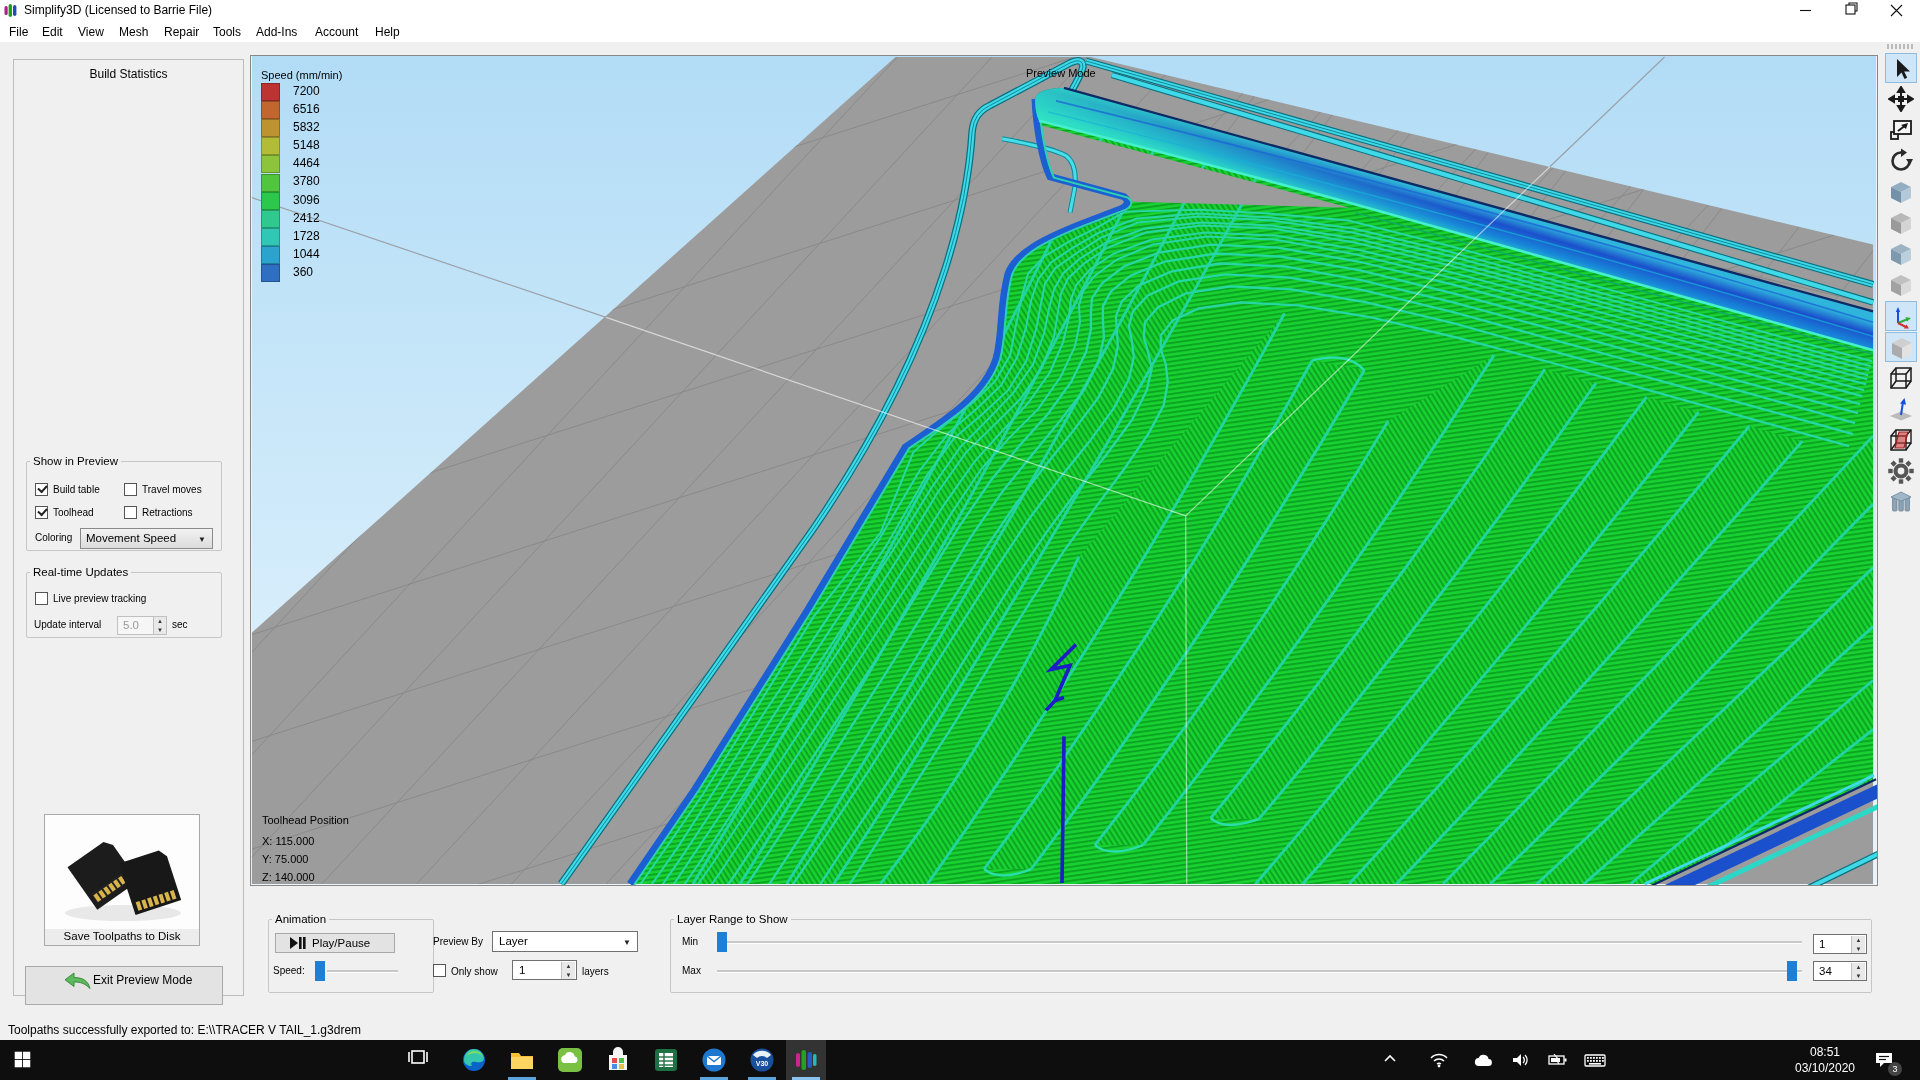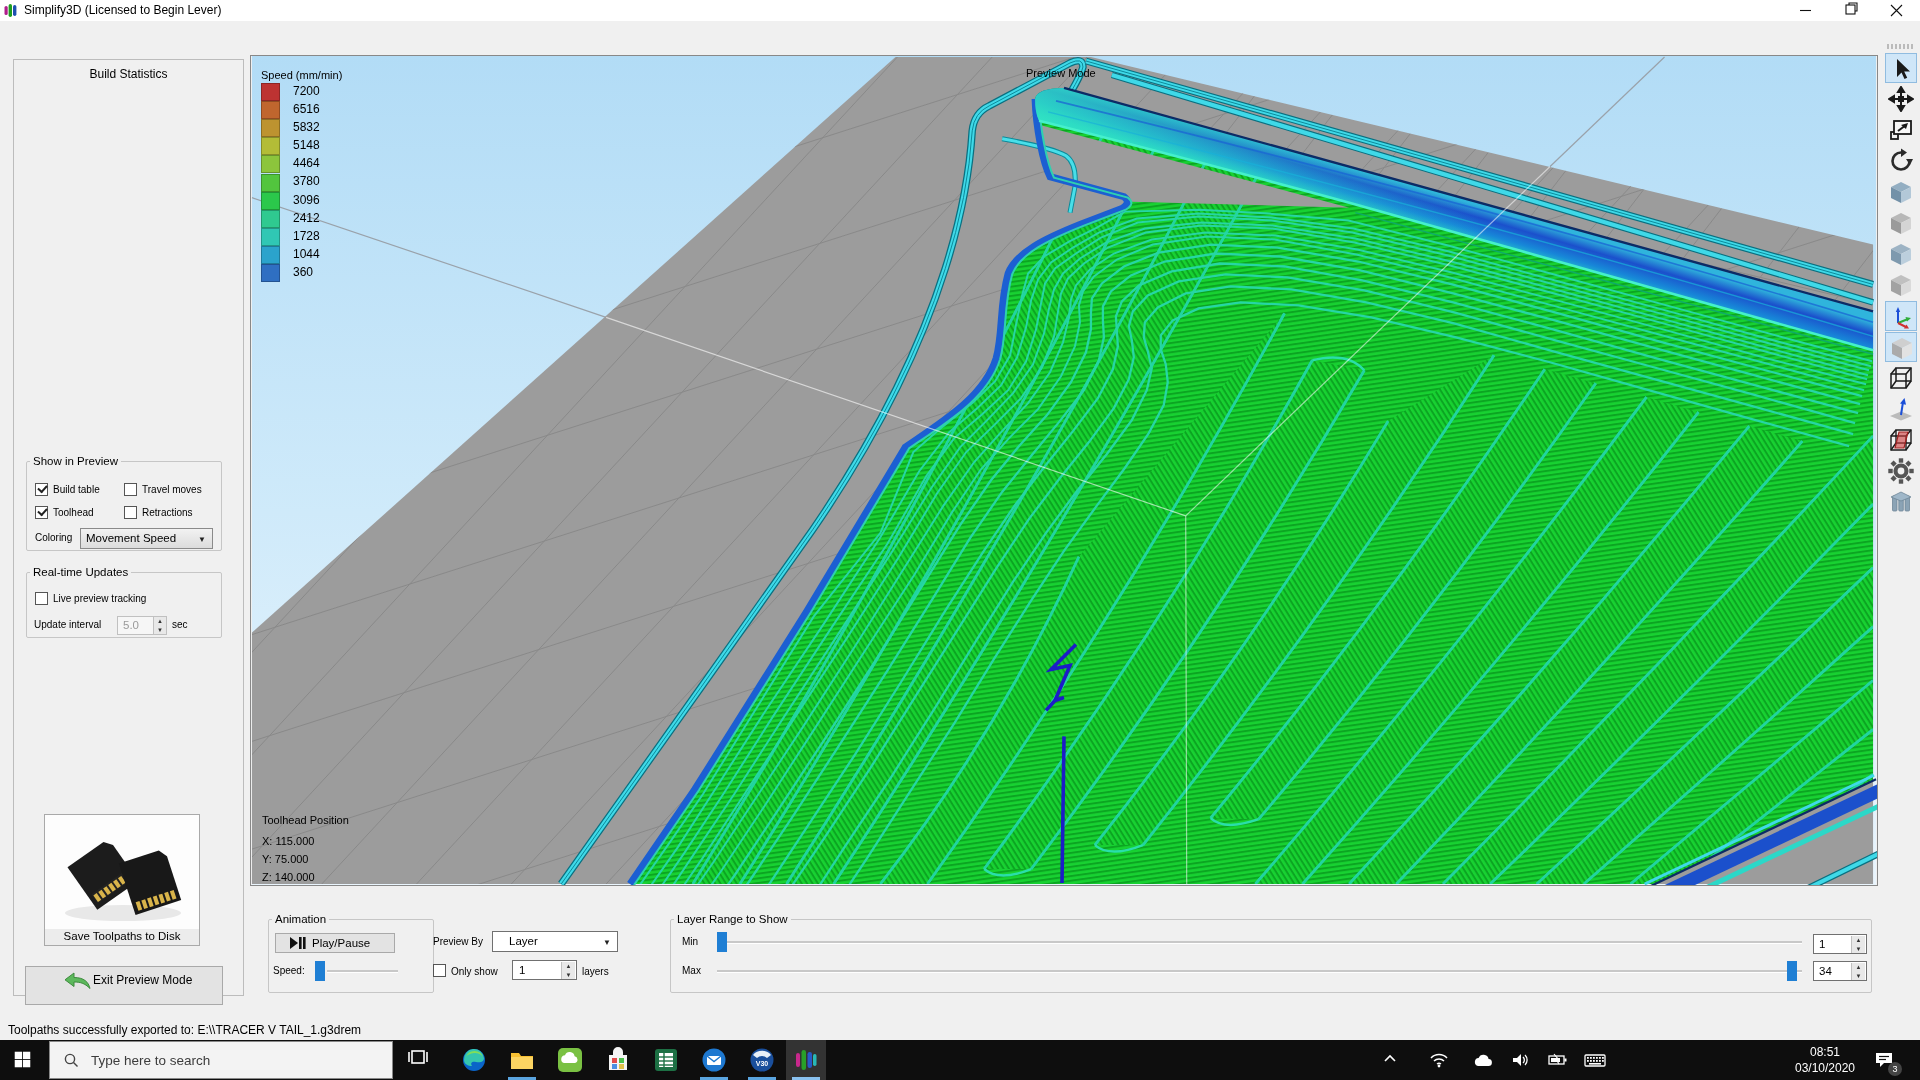--- a/index.html
+++ b/index.html
@@ -32,21 +32,21 @@
 .lsw{position:absolute;left:261px;width:19px;height:18px;border:1px solid rgba(0,0,0,0.25);z-index:2}
 .llab{position:absolute;left:293px;font-size:12px;z-index:2}
 .tgrip{position:absolute;left:1887px;top:44px;width:28px;height:5px;background:repeating-linear-gradient(90deg,#bbb 0 2px,transparent 2px 4px);z-index:2}
 .tbtn{position:absolute;left:1885px;width:32px;height:30px;padding:2px 0 0 3px;z-index:2}
 .tbtn.sel{background:#cfe6f8;border:1px solid #90bce0}
 #playbtn{position:absolute;left:275px;top:933px;width:120px;height:20px;background:#e3e3e3;border:1px solid #a9a9a9;font-size:11.5px;z-index:2}
 #playbtn svg{position:absolute;left:14px;top:3px}
 #playbtn span{position:absolute;left:36px;top:3px}
 .sgroove{position:absolute;height:3px;background:#c8c8c8;border-bottom:1px solid #fff;z-index:2}
 .shandle{position:absolute;width:10px;height:20px;background:#1f7fd4;z-index:3}
-#combo2{position:absolute;left:492px;top:931px;width:126px;height:21px;background:#fff;border:1px solid #707070;font-size:11.5px;padding:3px 0 0 16px;z-index:2}
+#combo2{position:absolute;left:492px;top:931px;width:146px;height:21px;background:#fff;border:1px solid #707070;font-size:11.5px;padding:3px 0 0 6px;z-index:2}
 #spinL{position:absolute;left:512px;top:960px;width:65px;height:20px;background:#fff;border:1px solid #707070;font-size:11.5px;padding:3px 0 0 6px;z-index:2}
 .spinbtn2{position:absolute;right:1px;top:1px;width:14px;height:17px}
 .spinbox{position:absolute;width:54px;height:20px;background:#fff;border:1px solid #707070;font-size:11.5px;z-index:2}
 .spinbox>span:first-child{position:absolute;left:5px;top:3px}
 #statusbar{position:absolute;left:8px;top:1023px;font-size:12px;z-index:2}
 #taskbar{position:absolute;left:0;top:1040px;width:1920px;height:40px;background:#0e0e0e;z-index:6}
 .tbicon{position:absolute;top:7px}
 .tbslot{position:absolute;top:0;width:40px;height:40px;background:#333}
 .tbul{position:absolute;top:37px;width:28px;height:3px;background:#5aa5e0}
 #searchbox{position:absolute;left:49px;top:1px;width:344px;height:38px;background:#f3f3f3;border:1px solid #888;display:flex;align-items:center;font-size:13.5px;color:#3c3c3c}
@@ -56,30 +56,41 @@
 </style></head>
 <body>
 <div id="screen">
 
 <div id="titlebar">
       <svg width="15" height="15" viewBox="0 0 15 15" style="position:absolute;left:4px;top:3px">
         <rect x="0.5" y="3" width="3.2" height="9" rx="1.6" fill="#b01e8c"></rect>
         <rect x="4.6" y="1" width="3.4" height="13" rx="1.7" fill="#1e9e1e"></rect>
         <rect x="9" y="2" width="3.4" height="11" rx="1.7" fill="#1e50b0"></rect>
       </svg>
-      <span id="title">Simplify3D (Licensed to Begin Lever)</span>
+      <span id="title">Simplify3D (Licensed to Barrie File)</span>
  <svg id="winbtns" width="120" height="22" viewBox="0 0 120 22">
         <g stroke="#111" stroke-width="1.1" fill="none">
   <line x1="0" y1="10.5" x2="11" y2="10.5"></line>
   <rect x="46" y="5" width="9" height="9"></rect>
           <path d="M49,5 L49,3 L57,3 L57,11 L55,11"></path>
   <path d="M91,5 L102,16 M102,5 L91,16"></path>
  </g>
       </svg>
 </div>
+<div id="menubar">
+      <span style="left:9px">File</span>
+      <span style="left:42px">Edit</span>
+      <span style="left:78px">View</span>
+      <span style="left:119px">Mesh</span>
+      <span style="left:164px">Repair</span>
+      <span style="left:213px">Tools</span>
+      <span style="left:256px">Add-Ins</span>
+      <span style="left:315px">Account</span>
+      <span style="left:375px">Help</span>
+    </div>
 <div id="client"></div>
 
 <div class="panframe"></div>
 <div class="ptitle">Build Statistics</div>
 <fieldset class="grp" style="left:26px;top:455px;width:196px;height:96px">
       <legend>Show in Preview</legend>
     </fieldset>
 <div class="cb checked" style="left:35px;top:483px"></div>
     <div class="clab" style="left:53px;top:484px">Build table</div>
 <div class="cb" style="left:124px;top:483px"></div>
@@ -527,27 +538,20 @@
 
 <div id="taskbar">
  <div class="tbicon" style="left:13px;top:10px"><svg width="19" height="19" viewBox="0 0 22 22">
           <g fill="#fff">
             <rect x="2" y="2" width="8.5" height="8.5"></rect>
             <rect x="11.5" y="2" width="8.5" height="8.5"></rect>
             <rect x="2" y="11.5" width="8.5" height="8.5"></rect>
             <rect x="11.5" y="11.5" width="8.5" height="8.5"></rect>
           </g>
         </svg></div>
- <div id="searchbox">
-        <svg width="15" height="15" viewBox="0 0 15 15" style="margin:0 12px 0 14px">
-          <circle cx="6" cy="6" r="4.6" fill="none" stroke="#444" stroke-width="1.4"></circle>
-          <line x1="9.5" y1="9.5" x2="13.5" y2="13.5" stroke="#444" stroke-width="1.4"></line>
-        </svg>
-        <span>Type here to search</span>
-      </div>
  <div class="tbicon" style="left:408px"><svg width="20" height="20" viewBox="0 0 20 20">
           <g fill="none" stroke="#fff" stroke-width="1.6">
             <rect x="4" y="4" width="12" height="12"></rect>
             <line x1="1" y1="5" x2="1" y2="15"></line>
             <line x1="19" y1="5" x2="19" y2="15"></line>
           </g>
         </svg></div>
  <div class="tbicon" style="left:461px"><svg width="26" height="26" viewBox="0 0 26 26">
           <circle cx="13" cy="13" r="11" fill="#0a64c8"></circle>
           <path d="M3,13 A10,10 0 0 1 23,11 C23,15 19,16 15,15 C11,14 9,16 11,19 C7,19 3,17 3,13 Z" fill="#35c6ae"></path>

